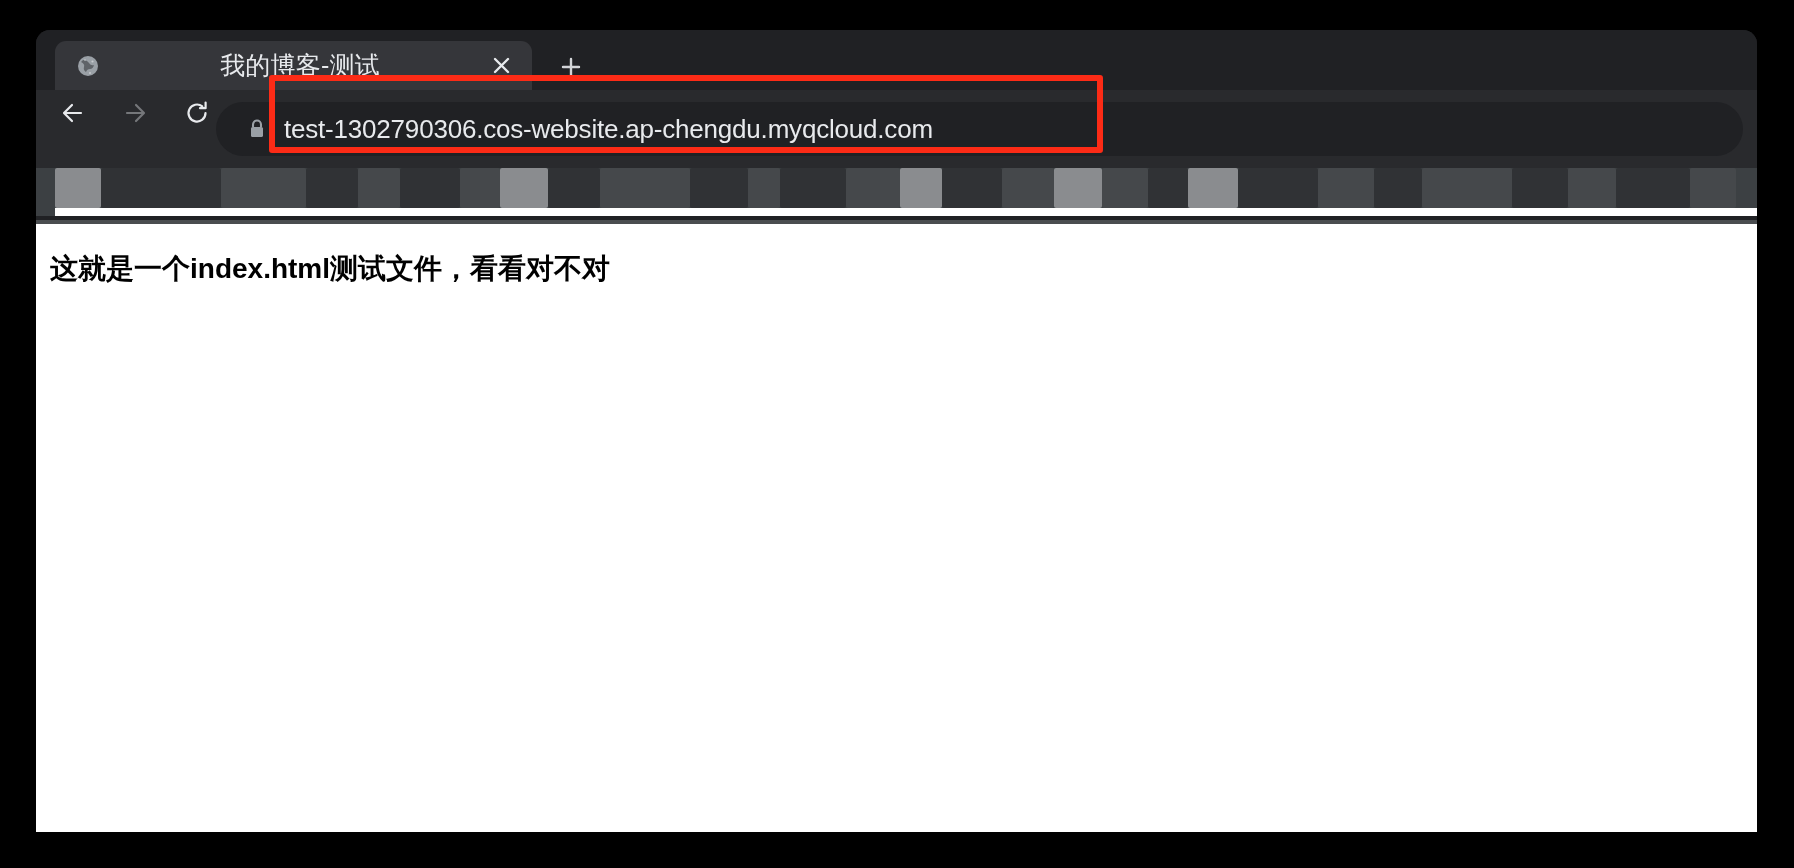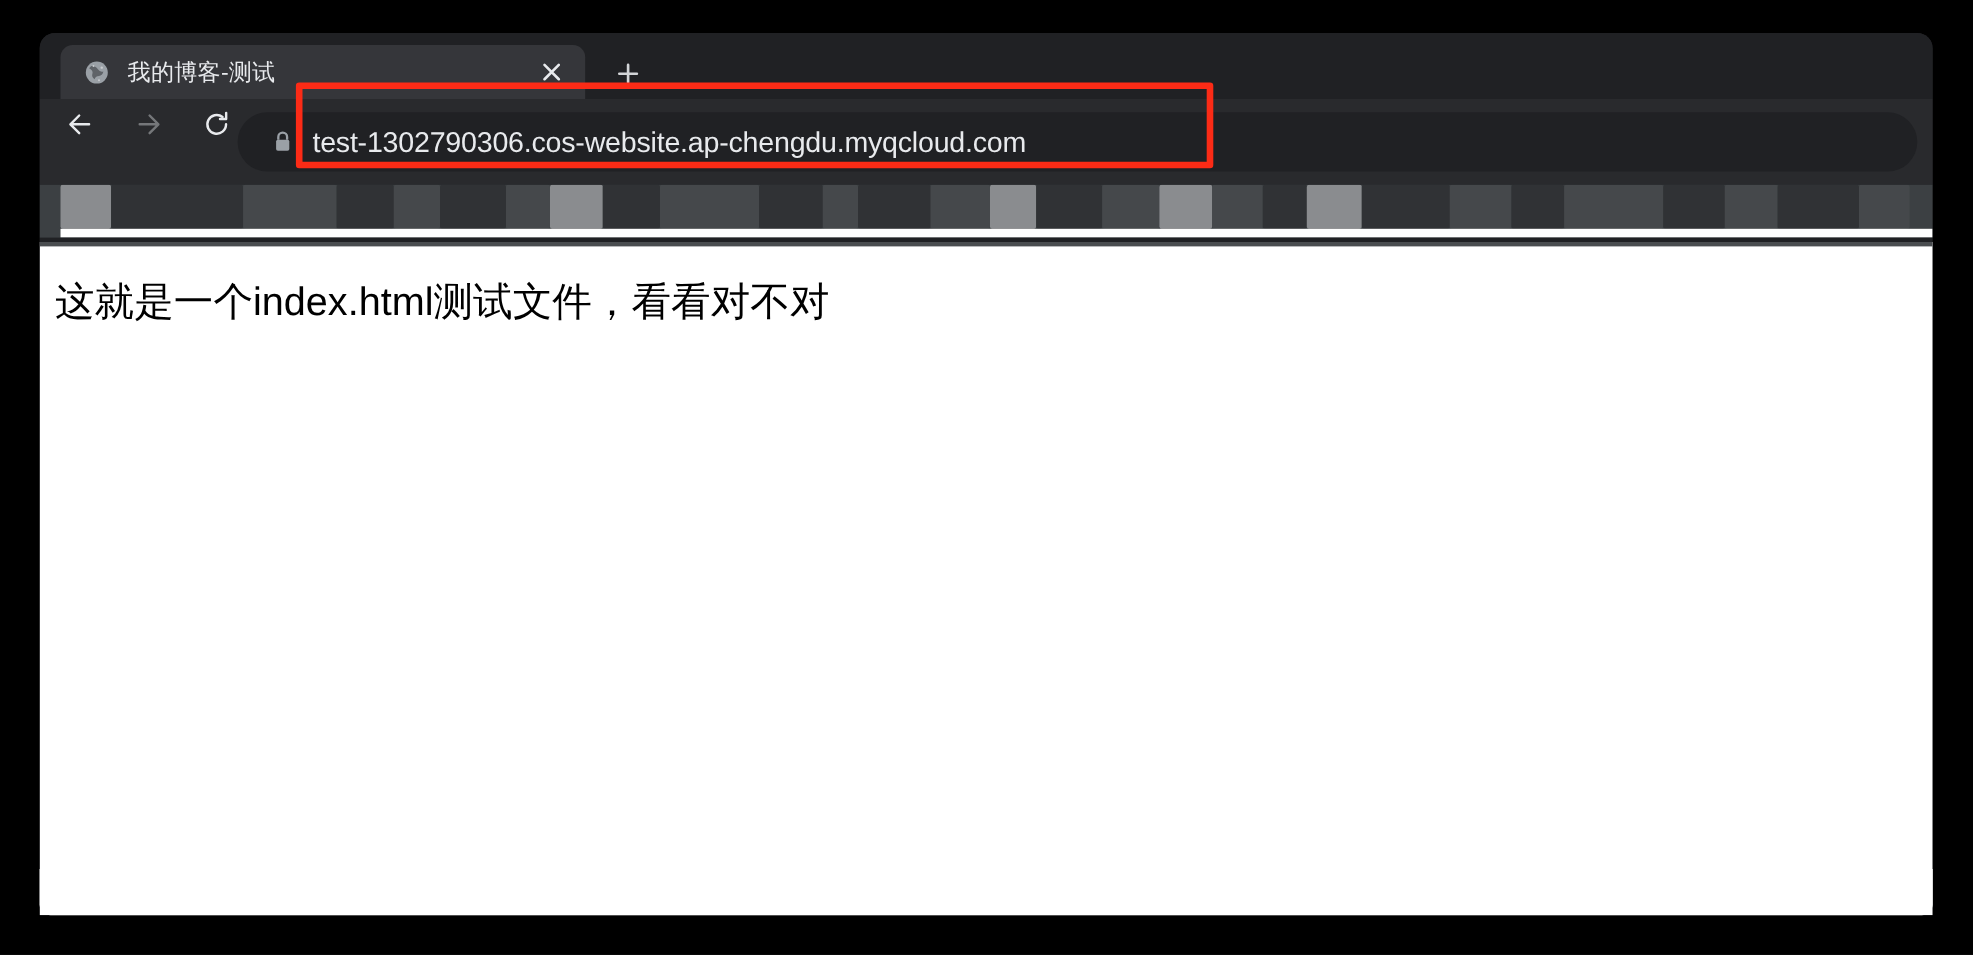--- a/index.html
+++ b/index.html
@@ -48,25 +48,26 @@
   }
   .tab-favicon {
     width: 22px;
     height: 22px;
     flex: 0 0 22px;
     margin-right: 17px;
     display: block;
   }
   .tab-title {
     color: #e8eaed;
-    font-size: 21px;
+    font-size: 25px;
     letter-spacing: 0.2px;
     white-space: nowrap;
     overflow: hidden;
     flex: 1 1 auto;
+    text-align: center;
   }
   .tab-close {
     width: 34px;
     height: 34px;
     flex: 0 0 34px;
     margin-right: 14px;
     display: flex;
     align-items: center;
     justify-content: center;
     border-radius: 50%;
@@ -177,24 +178,25 @@
     left: 0;
     top: 190px;
     width: 100%;
     bottom: 0;
     background: #ffffff;
     border-top: 4px solid #4a4d50;
     box-sizing: border-box;
   }
   .page-text {
     color: #000000;
-    font-size: 36px;
+    font-size: 28px;
     line-height: 1.35;
     padding: 26px 0 0 14px;
     white-space: nowrap;
+    font-weight: bold;
   }
 
   
   .bottom-corner-mask {
     position: absolute;
     left: 36px;
     top: 790px;
     width: 1721px;
     height: 42px;
     background: #ffffff;

